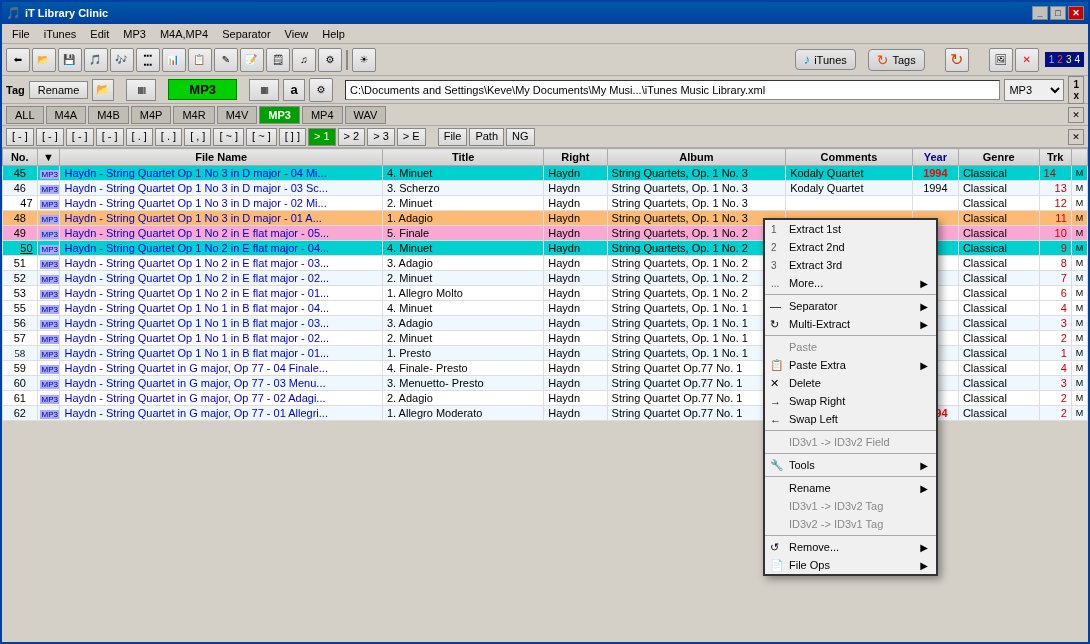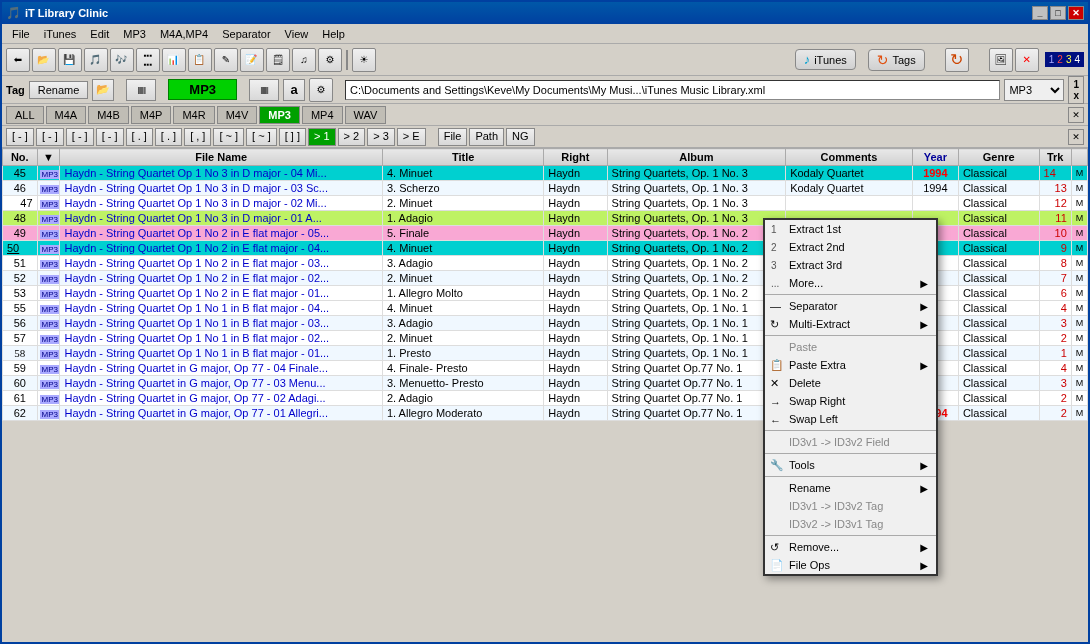--- a/index.html
+++ b/index.html
@@ -479,21 +479,21 @@
     <td class="col-filename" style="max-width:280px;overflow:hidden;text-overflow:ellipsis;"><span style="color:#0000cc;">Haydn - String Quartet Op 1 No 3 in D major - 02 Mi...</span></td>
     <td class="col-title">2. Minuet</td>
     <td class="col-artist">Haydn</td>
     <td class="col-album">String Quartets, Op. 1 No. 3</td>
     <td class="col-comments"></td>
     <td class="col-year" style="text-align:center;"></td>
     <td class="col-genre">Classical</td>
     <td class="col-trk" style="text-align:right;color:#cc0000;">12</td>
     <td style="width:14px;font-size:9px;">M</td>
   </tr>
-          <tr style="background: #bef264;">
+          <tr style="background: #fdba74;">
     <td class="row-num" style="text-align:center;">48</td>
     <td style="width:14px;padding:1px 2px;"><span style="background:#aaaaff;font-size:8px;padding:0 2px;color:#000088;">MP3</span></td>
     <td class="col-filename" style="max-width:280px;overflow:hidden;text-overflow:ellipsis;"><span style="color:#0000cc;">Haydn - String Quartet Op 1 No 3 in D major - 01 A...</span></td>
     <td class="col-title">1. Adagio</td>
     <td class="col-artist">Haydn</td>
     <td class="col-album">String Quartets, Op. 1 No. 3</td>
     <td class="col-comments"></td>
     <td class="col-year" style="text-align:center;"></td>
     <td class="col-genre">Classical</td>
     <td class="col-trk" style="text-align:right;color:#cc0000;">11</td>
@@ -506,21 +506,21 @@
     <td class="col-title">5. Finale</td>
     <td class="col-artist">Haydn</td>
     <td class="col-album">String Quartets, Op. 1 No. 2</td>
     <td class="col-comments"></td>
     <td class="col-year" style="text-align:center;"></td>
     <td class="col-genre">Classical</td>
     <td class="col-trk" style="text-align:right;color:#cc0000;">10</td>
     <td style="width:14px;font-size:9px;">M</td>
   </tr>
           <tr style="background: rgb(0, 208, 208);">
-    <td class="row-num" style="text-align:left;text-decoration:underline;">50</td>
+    <td class="row-num" style="text-align:right;text-decoration:underline;">50</td>
     <td style="width:14px;padding:1px 2px;"><span style="background:#aaaaff;font-size:8px;padding:0 2px;color:#000088;">MP3</span></td>
     <td class="col-filename" style="max-width:280px;overflow:hidden;text-overflow:ellipsis;"><span style="color:#0000cc;">Haydn - String Quartet Op 1 No 2 in E flat major - 04...</span></td>
     <td class="col-title">4. Minuet</td>
     <td class="col-artist">Haydn</td>
     <td class="col-album">String Quartets, Op. 1 No. 2</td>
     <td class="col-comments"></td>
     <td class="col-year" style="text-align:center;"></td>
     <td class="col-genre">Classical</td>
     <td class="col-trk" style="text-align:right;color:#cc0000;">9</td>
     <td style="width:14px;font-size:9px;">M</td>

